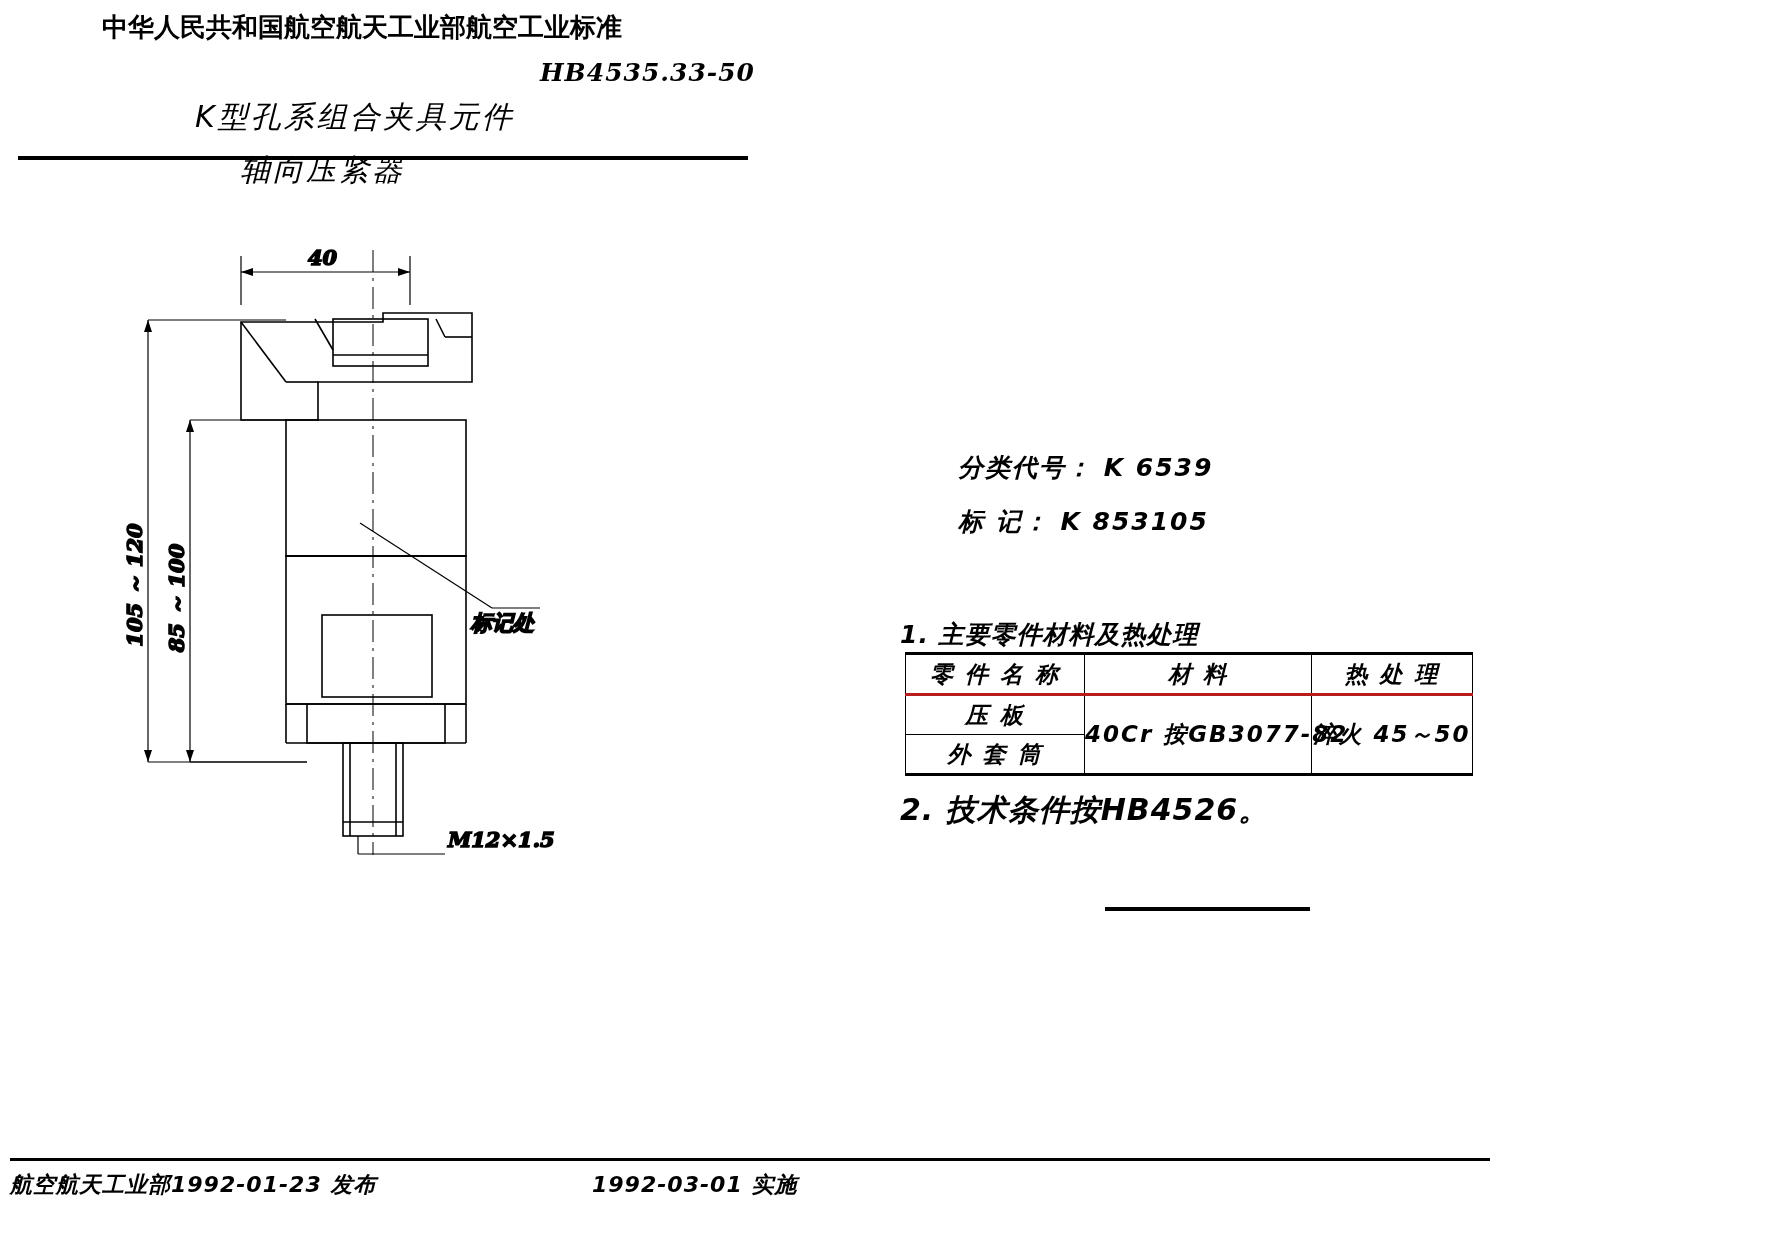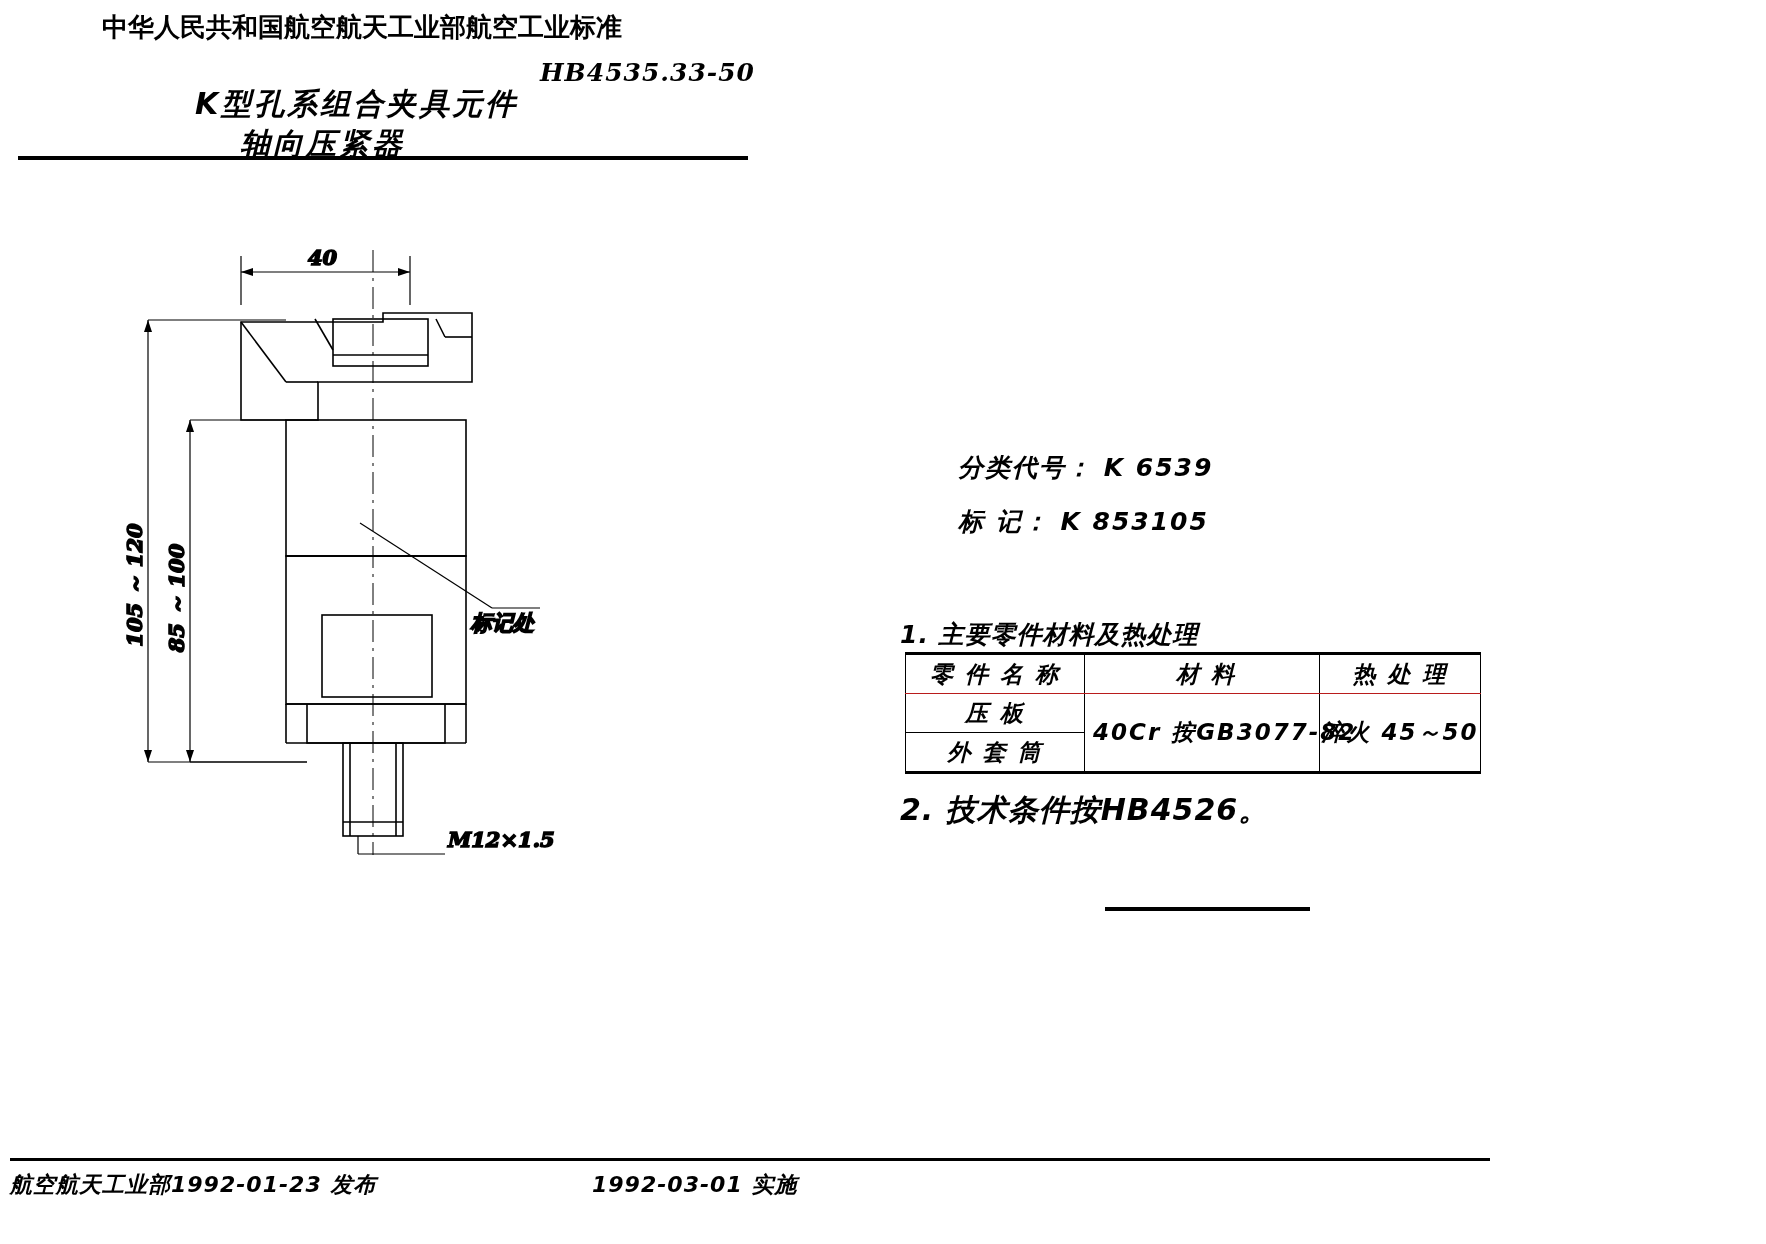--- a/index.html
+++ b/index.html
@@ -45,25 +45,26 @@
   }
   .title-block {
     position: absolute;
     left: 195px;
     top: 84px;
     width: 470px;
     text-align: left;
   }
   .title-line {
     font-size: 30px;
-    font-weight: bold;
+    font-weight: normal;
     font-style: italic;
     letter-spacing: 3px;
     line-height: 40px;
     white-space: nowrap;
+    margin-top: 13px;
   }
   .title-line.l2 { padding-left: 45px; }
 
   .rule-top {
     position: absolute;
     left: 18px;
     top: 156px;
     width: 730px;
     height: 0;
     border-top: 4px solid #000;
@@ -119,23 +120,23 @@
     padding: 0;
     height: 38px;
     vertical-align: middle;
     letter-spacing: 2px;
     white-space: nowrap;
   }
   .mat-table { border-top: 3px solid #000; border-bottom: 3px solid #000; }
   .mat-table tr:first-child td { border-top: none; }
   .mat-table tr:last-child td { border-bottom: none; }
   .mat-table .colA { width: 178px; }
-  .mat-table .colB { width: 226px; padding-left: 8px; }
+  .mat-table .colB { width: 226px; }
   .mat-table .colC { width: 160px; }
-  .mat-table .hdr { border-bottom: 1px solid #b91c1c; }
+  .mat-table .hdr { border-bottom: 3px solid #b91c1c; }
 
   .bottom-rule-short {
     position: absolute;
     left: 1105px;
     top: 907px;
     width: 205px;
     height: 0;
     border-top: 4px solid #000;
   }
 

